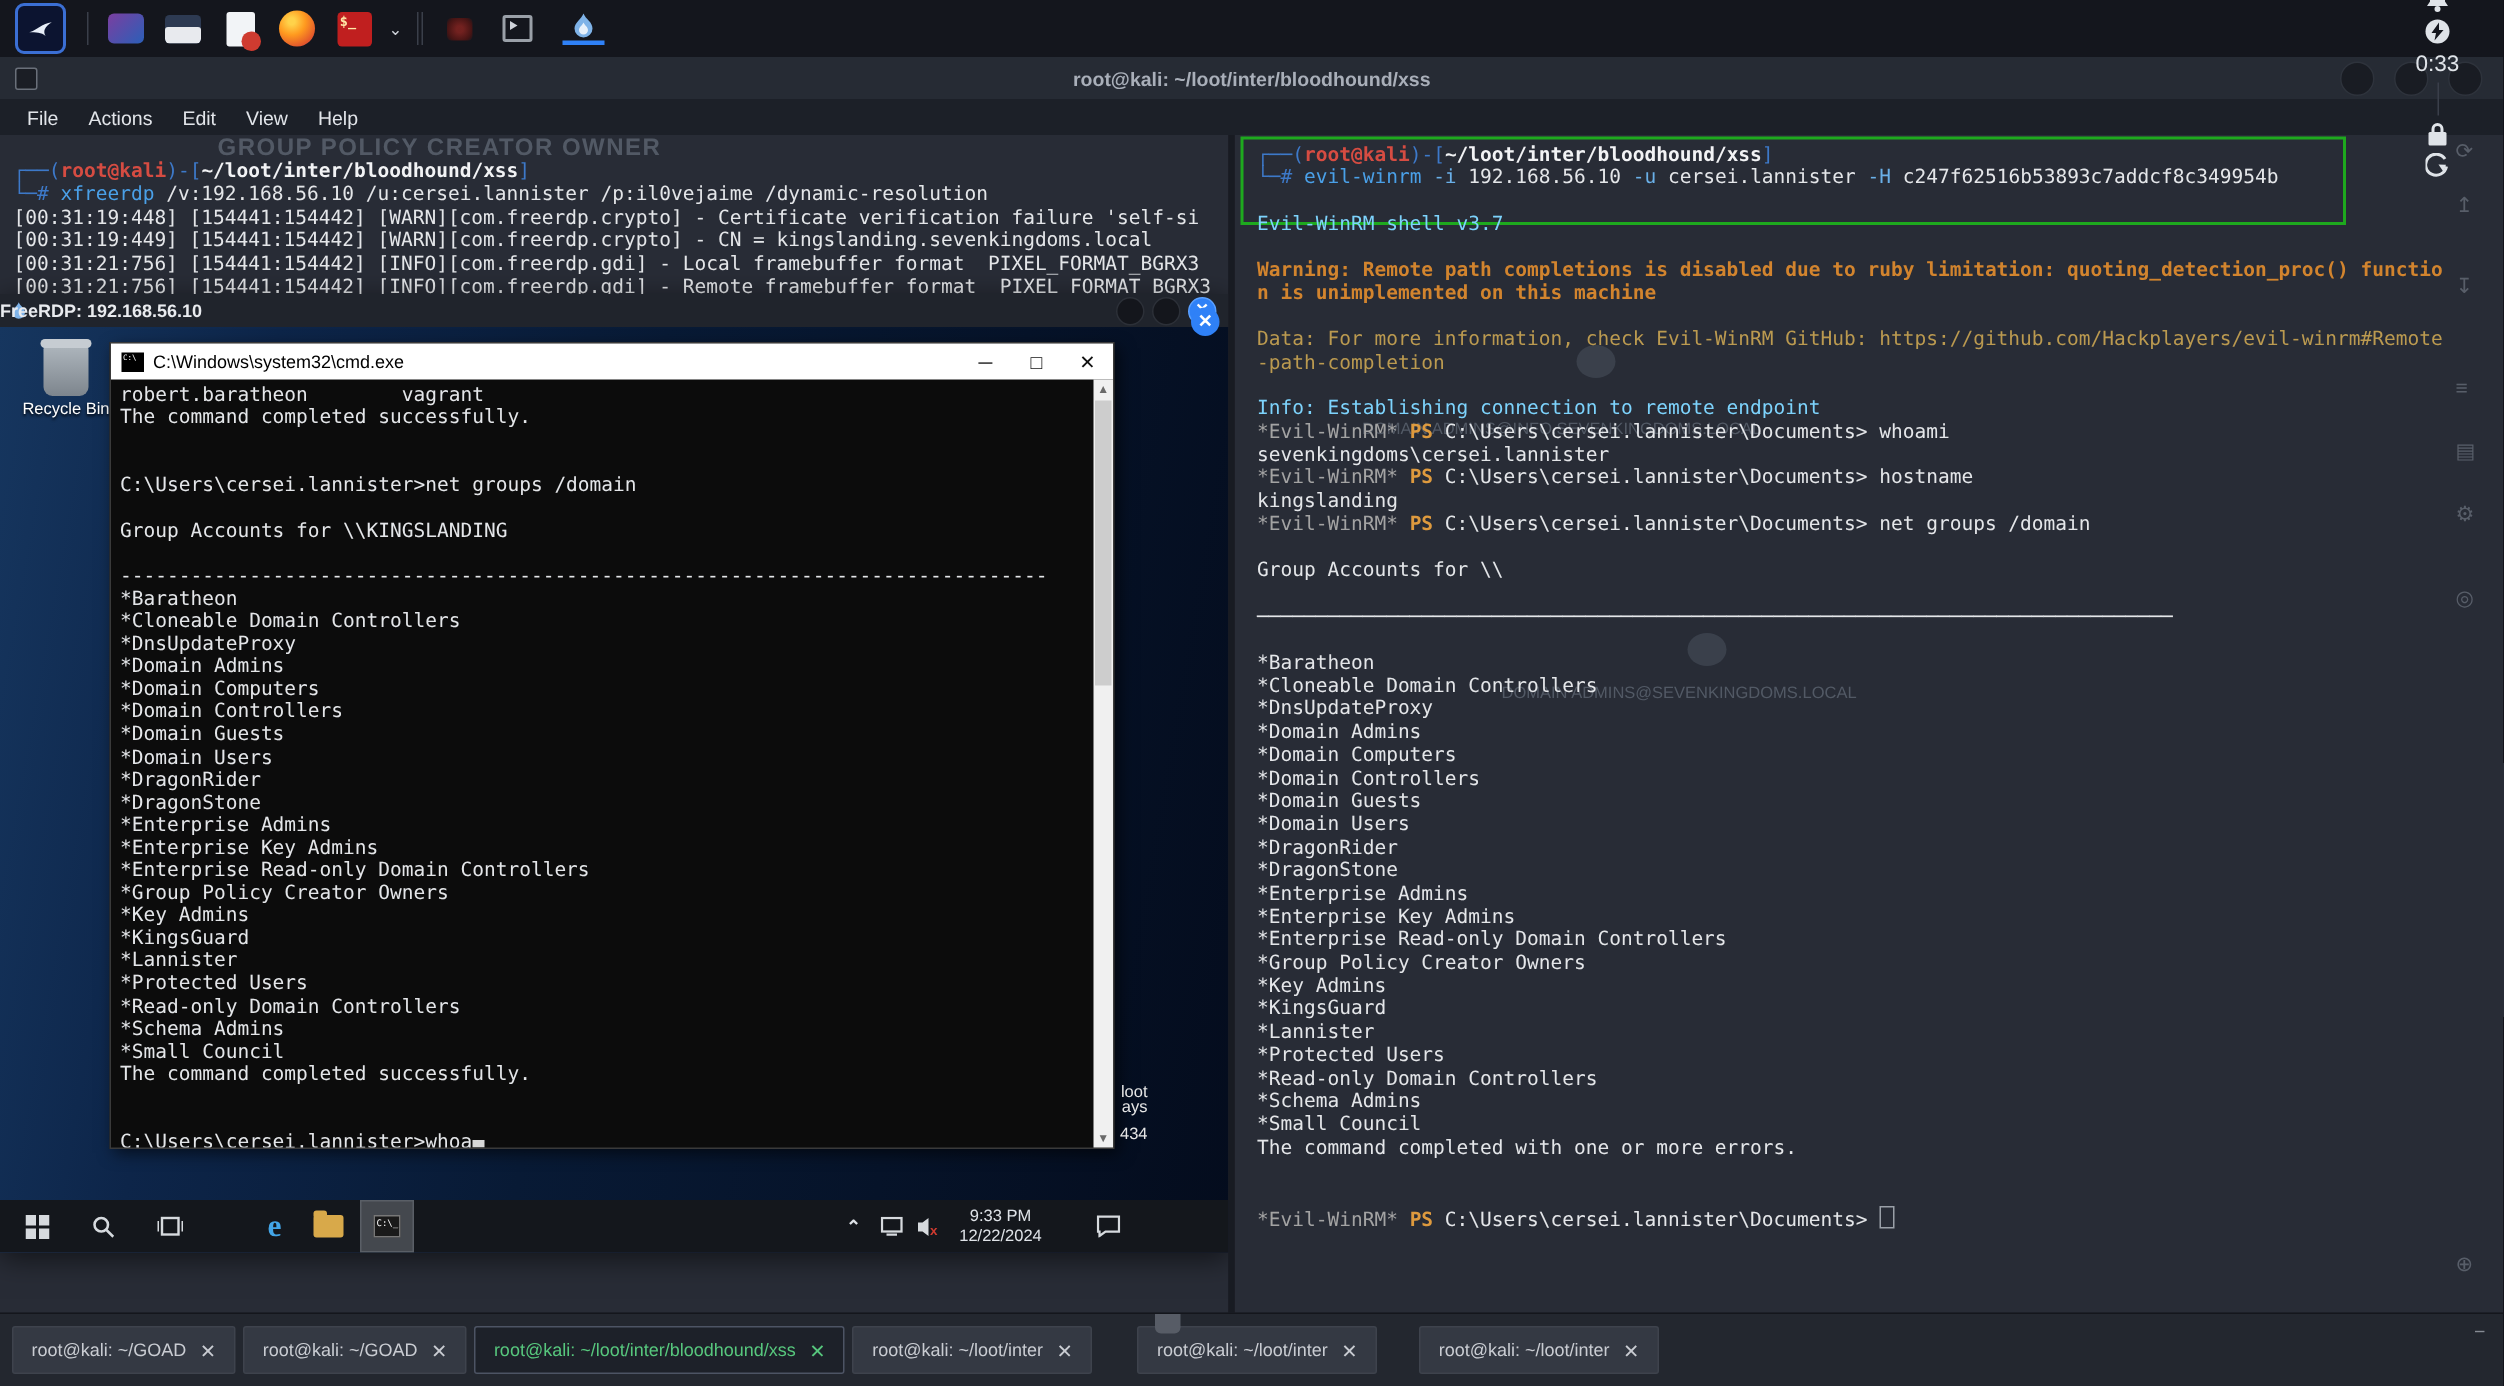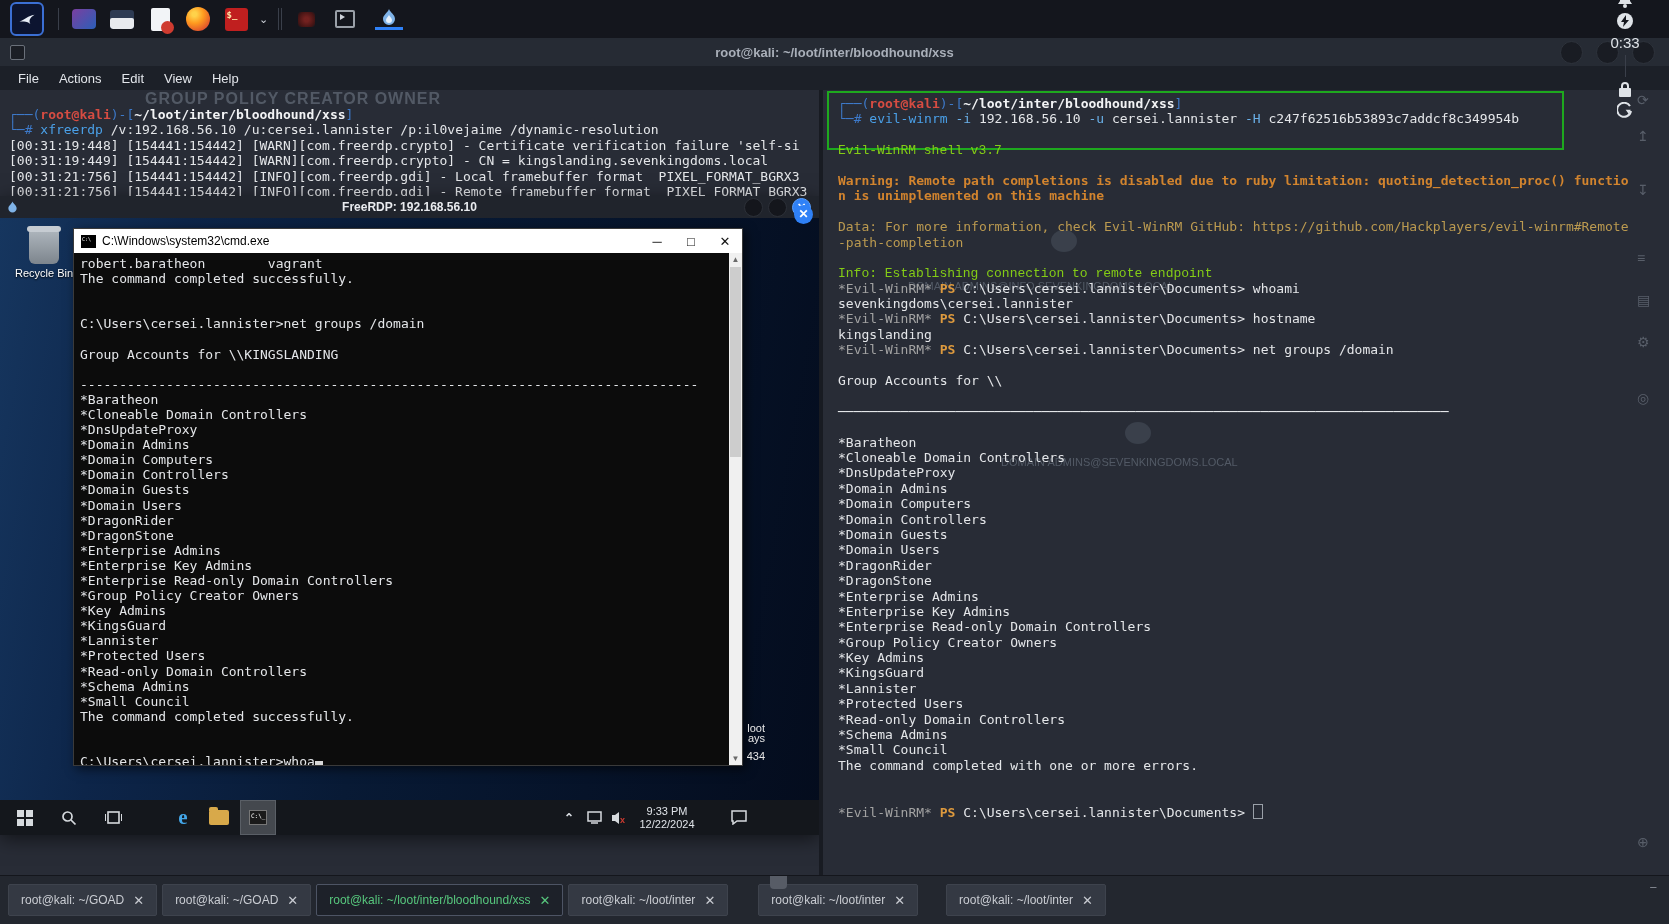--- a/index.html
+++ b/index.html
@@ -50,21 +50,21 @@
   .pane-right .term-text{padding:6px 0 0 15px;}
   .tl{height:15.4px;}
   .sg-p{color:#3d79c9;}
   .sg-u{color:#d64c42;font-weight:bold;}
   .sg-d{color:#f2f3f5;font-weight:bold;}
   .sg-c{color:#4aa0e8;}
   .sg-f{color:#6ab0e8;}
   .sg-w{color:#e4e6e9;}
   .sg-warn{color:#d2842e;font-weight:bold;}
   .sg-data{color:#bb9a50;}
-  .sg-info{color:#84cc16;font-family:Liberation Mono, monospace;}
+  .sg-info{color:#7dd3fc;}
   .sg-ew{color:#a3a3a3;}
   .sg-ps{color:#de9a3e;font-weight:bold;}
   .cursor-u{display:inline-block;width:8px;height:5px;background:#d8d8d8;vertical-align:baseline;}
   .cursor-b{display:inline-block;width:8px;height:13px;border:1px solid #9aa0a8;vertical-align:-2px;}
 
   .green-box{position:absolute;left:4px;top:1px;width:733px;height:55px;border:2px solid #1ea91e;z-index:1;}
 
   
   .bg-faint{position:absolute;color:rgba(140,152,168,.42);z-index:0;}
   .bg-label-left{left:145px;top:0;font-size:16px;font-weight:bold;letter-spacing:1px;}
@@ -72,21 +72,21 @@
   .bg-label-r2{left:178px;top:366px;font-size:11px;}
   .bg-blob{position:absolute;width:26px;height:22px;border-radius:50%;background:rgba(60,66,78,.9);z-index:0;}
   .bg-iconcol{position:absolute;right:12px;top:0;width:20px;z-index:0;}
   .bg-icon{position:absolute;color:rgba(160,170,182,.4);font-size:14px;}
   .blue-x{position:absolute;left:794px;top:115px;width:19px;height:19px;border-radius:50%;background:#2f81f7;color:#fff;font-size:12px;line-height:19px;text-align:center;z-index:5;font-weight:bold;}
 
   
   .freerdp{position:absolute;left:0;top:106px;width:819px;height:639px;z-index:3;box-shadow:0 4px 18px rgba(0,0,0,.55);}
   .fr-title{height:22px;background:#20242c;display:flex;align-items:center;position:relative;}
   .fr-flame{margin-left:7px;}
-  .fr-title-text{position:absolute;left:0;right:0;text-align:center;color:#e9ebef;font-size:12px;font-weight:bold;}
+  .fr-title-text{position:absolute;left:0;right:0;color:#e9ebef;font-size:12px;font-weight:bold;}
   .fr-btn{position:absolute;top:2px;width:17px;height:17px;border-radius:50%;background:#14161c;border:1px solid #2c3038;z-index:2;}
   .fr-btn.b1{left:744px;}
   .fr-btn.b2{left:768px;}
   .fr-close{left:792px;background:#2f81f7;border-color:#5aa0ff;color:#fff;font-size:11px;line-height:16px;text-align:center;font-weight:bold;}
   .fr-desktop{position:relative;height:617px;background:linear-gradient(100deg,#16365f 0%,#0d2549 20%,#081a35 48%,#040c1d 100%);overflow:hidden;}
 
   .recycle{position:absolute;left:12px;top:12px;width:64px;text-align:center;color:#fff;font-size:11px;text-shadow:0 1px 2px #000;}
   .bin{width:30px;height:34px;margin:0 auto 3px;background:linear-gradient(180deg,#aeb6bd,#7d858d);border-radius:3px 3px 6px 6px;position:relative;}
   .bin::before{content:"";position:absolute;left:-2px;top:-4px;right:-2px;height:6px;background:#c6ccd2;border-radius:3px;}
 

